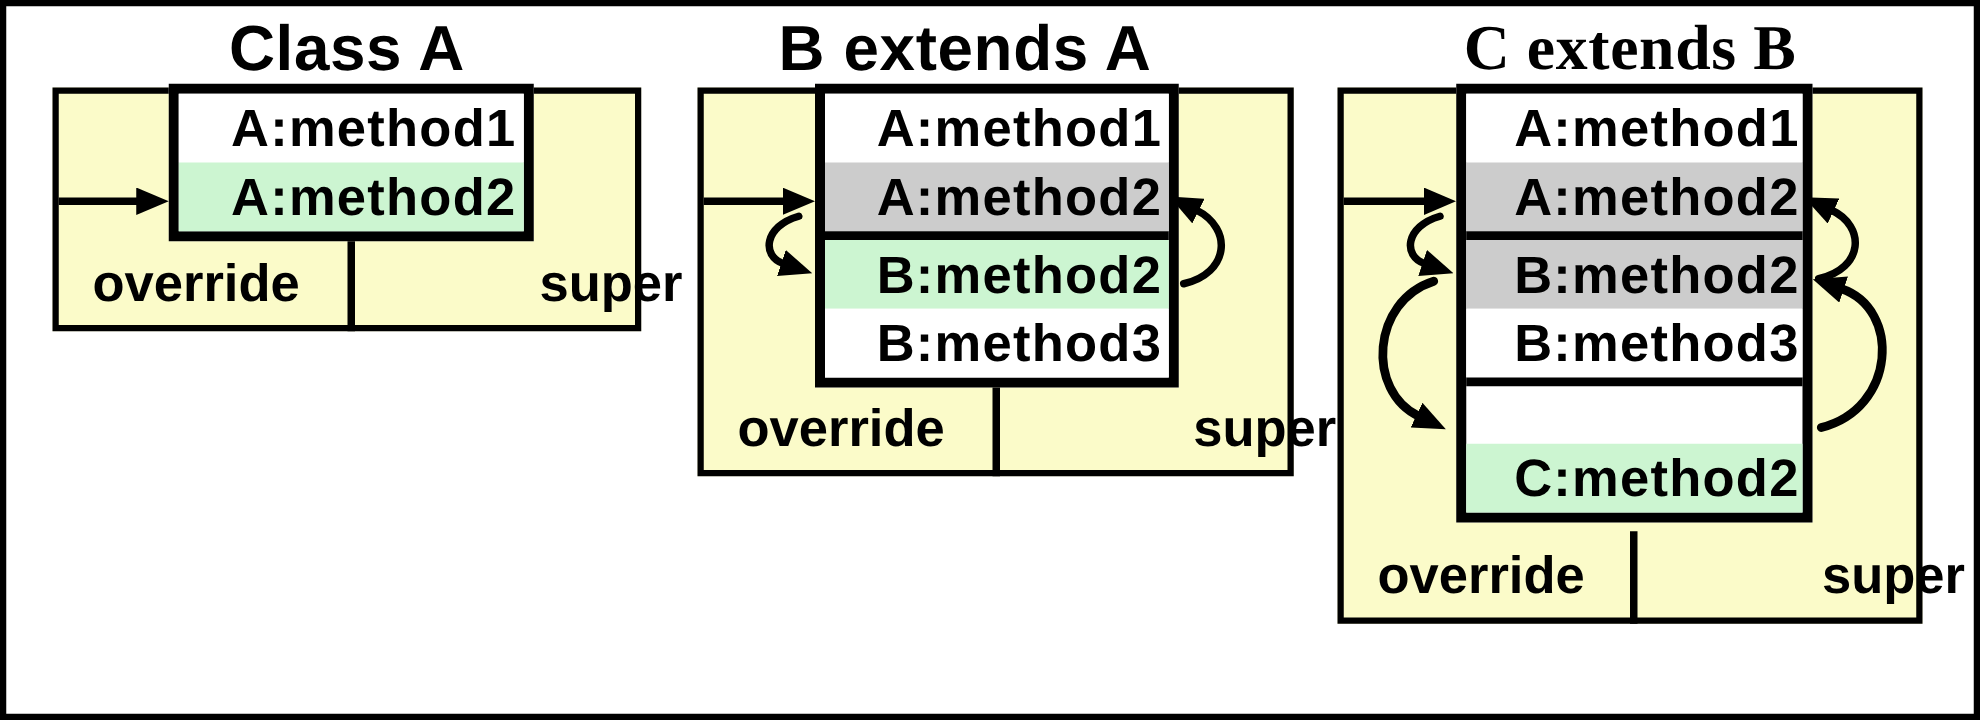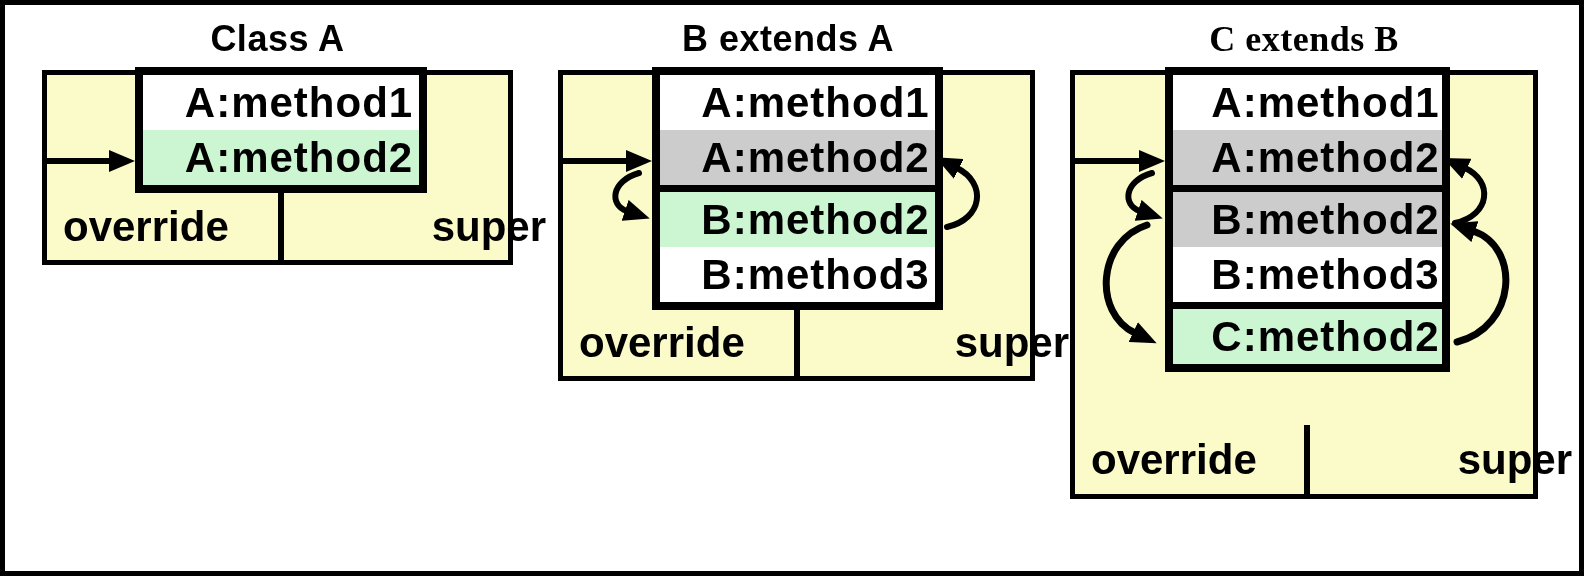--- a/index.html
+++ b/index.html
@@ -8,21 +8,21 @@
     width:1584px;height:576px;
     box-sizing:border-box;
     border:5px solid #000;
     background:#ffffff;
     overflow:hidden;
     font-family:"Liberation Sans", sans-serif;
   }
   .panel-title{
     position:absolute;
     top:8px;height:52px;
-    font-size:36px;font-weight:bold;color:#000;
+    font-size:51px;font-weight:bold;color:#000;
     text-align:center;line-height:52px;
     letter-spacing:0.5px;
     white-space:nowrap;
   }
   .instance-box{
     position:absolute;
     box-sizing:border-box;
     border:5px solid #000;
   }
   .mtable{
@@ -43,21 +43,21 @@
   .group-divider{height:7px;background:#000;}
   .v-divider{
     position:absolute;width:6px;background:#000;
   }
   .label-cell{
     position:absolute;
     display:flex;align-items:center;
     font-size:42px;font-weight:bold;color:#000;
     white-space:nowrap;
   }
-  .label-cell.left{justify-content:flex-start;padding-left:16px;}
+  .label-cell.left{justify-content:flex-start;padding-left:27px;}
   .label-cell.right{justify-content:flex-end;padding-right:14px;padding-left:39px;}
   #arrow-layer{
     position:absolute;left:0;top:0;
     pointer-events:none;
   }
 </style>
 </head>
 <body>
 
 <div id="canvas">
@@ -69,21 +69,21 @@
   <div class="mtable" style="left:130px;top:62px;width:292px;">
     <div class="mrow" style="background-color: rgb(255, 255, 255);">A:method1</div>
     <div class="mrow" style="background-color: rgb(204, 245, 209);">A:method2</div>
   </div>
 
   <div class="v-divider" style="left:273px;top:188px;height:72px;"></div>
 
   <div class="label-cell left" style="left:42px;top:188px;width:231px;height:67px;">override</div>
   <div class="label-cell right" style="left:279px;top:188px;width:223px;height:67px;">super</div>
 
-  <div class="panel-title" style="left:548px;width:470px;">B extends A</div>
+  <div class="panel-title" style="left:532px;width:470px;">B extends A</div>
 
   <div class="instance-box" style="left: 553px; top: 65px; width: 477px; height: 311px; background-color: rgb(251, 251, 201);"></div>
 
   <div class="mtable" style="left:647px;top:62px;width:291px;">
     <div class="mrow" style="background-color: rgb(255, 255, 255);">A:method1</div>
     <div class="mrow" style="background-color: rgb(204, 204, 204);">A:method2</div>
     <div class="group-divider"></div>
     <div class="mrow" style="background-color: rgb(204, 245, 209);">B:method2</div>
     <div class="mrow" style="background-color: rgb(255, 255, 255);">B:method3</div>
   </div>
@@ -97,21 +97,21 @@
 
   <div class="instance-box" style="left: 1065px; top: 65px; width: 468px; height: 429px; background-color: rgb(251, 251, 201);"></div>
 
   <div class="mtable" style="left:1160px;top:62px;width:285px;">
     <div class="mrow" style="background-color: rgb(255, 255, 255);">A:method1</div>
     <div class="mrow" style="background-color: rgb(204, 204, 204);">A:method2</div>
     <div class="group-divider"></div>
     <div class="mrow" style="background-color: rgb(204, 204, 204);">B:method2</div>
     <div class="mrow" style="background-color: rgb(255, 255, 255);">B:method3</div>
     <div class="group-divider"></div>
-    <div class="mrow" style="background-color: rgb(204, 245, 209);">C:method2</div>
+    <div class="mrow" style="background-color: rgb(204, 245, 209); margin-top: 46px;">C:method2</div>
   </div>
 
   <div class="v-divider" style="left:1299px;top:420px;height:74px;"></div>
 
   <div class="label-cell left" style="left:1070px;top:420px;width:229px;height:69px;">override</div>
   <div class="label-cell right" style="left:1305px;top:420px;width:223px;height:69px;">super</div>
 
   <svg id="arrow-layer" width="1584" height="576" viewBox="0 0 1584 576">
     <defs>
       <marker id="ah" markerUnits="userSpaceOnUse" markerWidth="26" markerHeight="22" refX="2" refY="11" orient="auto">

